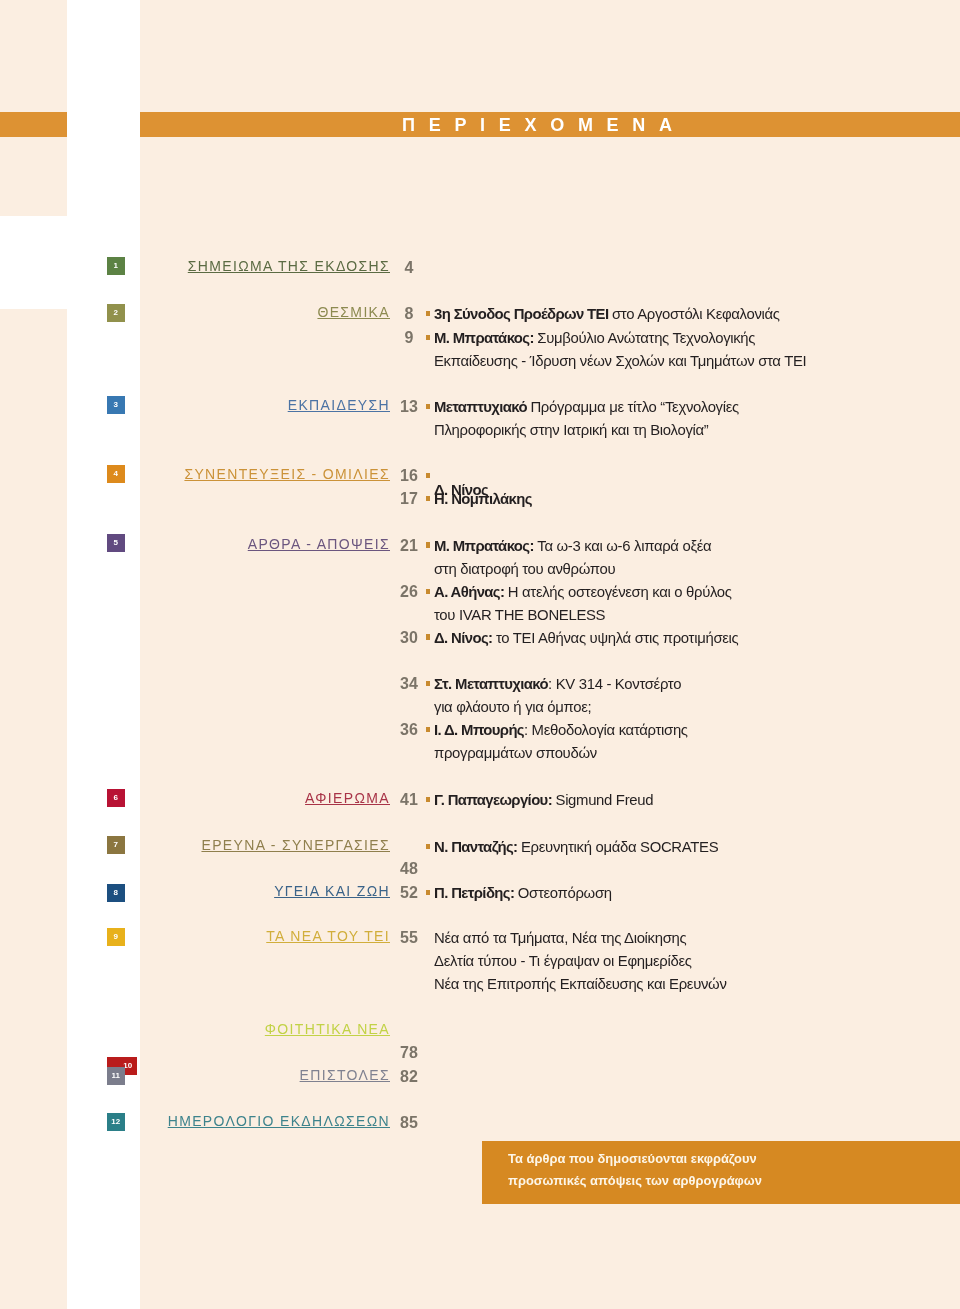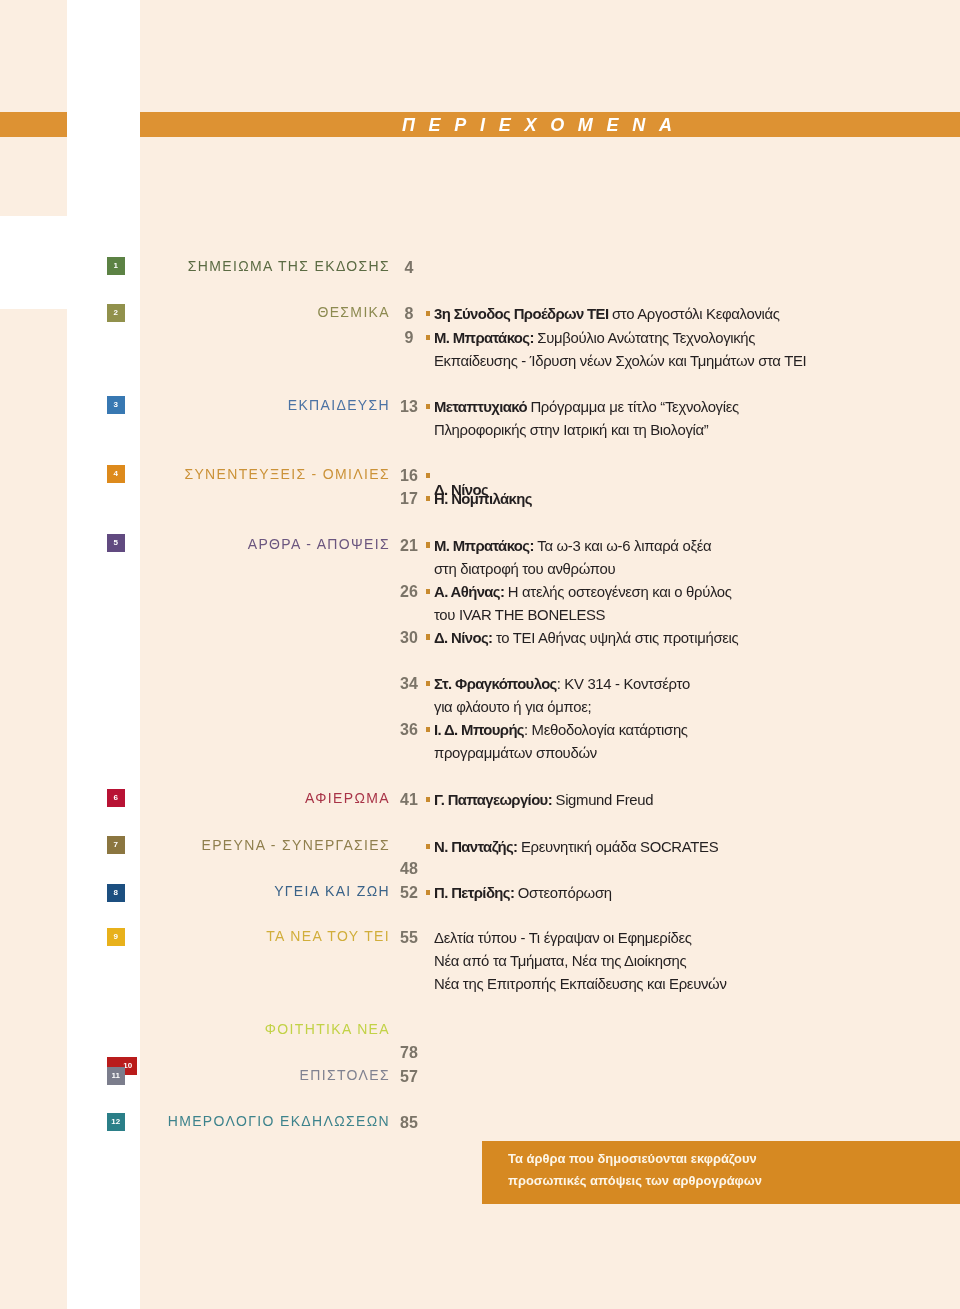--- a/index.html
+++ b/index.html
@@ -9,26 +9,26 @@
        -webkit-font-smoothing:antialiased;}
   .page{position:relative;width:960px;height:1309px;background:#ffffff;overflow:hidden;}
 
   
   .bg-left-top{position:absolute;left:0;top:0;width:67px;height:216px;background:#fbeee1;}
   .bg-left-bot{position:absolute;left:0;top:309px;width:67px;height:1000px;background:#fbeee1;}
   .bg-main{position:absolute;left:140px;top:0;width:820px;height:1309px;background:#fbeee1;}
   .orangebar-l{position:absolute;left:0;top:112px;width:67px;height:25px;background:#dd9233;}
   .orangebar-r{position:absolute;left:140px;top:112px;width:820px;height:25px;background:#dd9233;}
   .title{position:absolute;left:402px;top:113px;height:25px;line-height:25px;
-         color:#ffffff;font-weight:bold;font-size:18px;letter-spacing:13.7px;font-style:italic;}
+         color:#ffffff;font-weight:bold;font-size:18px;letter-spacing:13.7px;}
 
   
   .badge{position:absolute;left:107px;width:17.5px;height:18px;color:#fff;
          font-size:8px;font-weight:bold;text-align:center;line-height:17.6px;letter-spacing:0;}
-  .cat{position:absolute;right:570px;font-size:14px;letter-spacing:1.35px;white-space:nowrap;text-align:right;}
+  .cat{position:absolute;right:570px;font-size:14px;letter-spacing:1.35px;white-space:nowrap;text-align:right;text-decoration:underline;}
   .pg{position:absolute;left:393.5px;width:31px;text-align:center;font-size:16px;color:#7b7468;font-weight:bold;}
   .entry{position:absolute;left:434px;font-size:14.9px;letter-spacing:-0.32px;color:#231f20;line-height:23.1px;}
   .bullet{position:absolute;left:426px;width:4.4px;height:5.4px;background:#c88a2e;}
   .entry b{font-weight:bold;letter-spacing:-0.62px;}
 
   
   .note{position:absolute;left:482px;top:1141px;width:478px;height:63px;background:#d68922;}
   .note div{color:#fdf6e8;font-size:12.9px;font-weight:bold;line-height:22px;letter-spacing:0.02px;}
   .note .l1{position:absolute;left:26px;top:7px;}
   .note .l2{position:absolute;left:26px;top:29px;}
@@ -96,21 +96,21 @@
         <div><span>του IVAR THE BONELESS</span></div>
       </div>
       <div class="pg" style="top: 628.8px;">30</div>
       <div class="bullet" style="top: 634.4px;"></div>
       <div class="entry" style="top: 626.8px;">
         <div><b>Δ. Νίνος: </b><span>το ΤΕΙ Αθήνας υψηλά στις προτιμήσεις</span></div>
       </div>
       <div class="pg" style="top: 675px;">34</div>
       <div class="bullet" style="top: 680.6px;"></div>
       <div class="entry" style="top: 673px;">
-        <div><b>Στ. Φραγκόπουλος</b><span>: KV 314 - Κοντσέρτο</span></div>
+        <div><b>Στ. Μεταπτυχιακό</b><span>: KV 314 - Κοντσέρτο</span></div>
         <div><span>για φλάουτο ή για όμποε;</span></div>
       </div>
       <div class="pg" style="top: 721px;">36</div>
       <div class="bullet" style="top: 726.6px;"></div>
       <div class="entry" style="top: 719px;">
         <div><b>Ι. Δ. Μπουρής</b><span>: Μεθοδολογία κατάρτισης</span></div>
         <div><span>προγραμμάτων σπουδών</span></div>
       </div>
       <div class="badge" style="top: 789px; background: rgb(184, 18, 52);">6</div>
       <div class="cat" style="top: 790px; color: rgb(168, 51, 71);">ΑΦΙΕΡΩΜΑ</div>
@@ -130,30 +130,30 @@
       <div class="cat" style="top: 883px; color: rgb(58, 99, 137);">ΥΓΕΙΑ ΚΑΙ ΖΩΗ</div>
       <div class="pg" style="top: 884px;">52</div>
       <div class="bullet" style="top: 889.6px;"></div>
       <div class="entry" style="top: 882px;">
         <div><b>Π. Πετρίδης: </b><span>Οστεοπόρωση</span></div>
       </div>
       <div class="badge" style="top: 928px; background: rgb(232, 177, 27);">9</div>
       <div class="cat" style="top: 928px; color: rgb(209, 174, 59);">ΤΑ ΝΕΑ ΤΟΥ ΤΕΙ</div>
       <div class="pg" style="top: 929px;">55</div>
       <div class="entry" style="top: 927px;">
+        <div><span>Νέα από τα Τμήματα, Νέα της Διοίκησης</span></div>
         <div><span>Δελτία τύπου - Τι έγραψαν οι Εφημερίδες</span></div>
-        <div><span>Νέα από τα Τμήματα, Νέα της Διοίκησης</span></div>
         <div><span>Νέα της Επιτροπής Εκπαίδευσης και Ερευνών</span></div>
       </div>
       <div class="badge" style="top: 1057px; background: #b91c1c; padding-left: 12px;">10</div>
       <div class="cat" style="top: 1021px; color: rgb(194, 210, 70);">ΦΟΙΤΗΤΙΚΑ ΝΕΑ</div>
       <div class="pg" style="top: 1044px; text-align: center;">78</div>
       <div class="badge" style="top: 1067px; background: rgb(123, 125, 140);">11</div>
       <div class="cat" style="top: 1067px; color: rgb(127, 129, 144);">ΕΠΙΣΤΟΛΕΣ</div>
-      <div class="pg" style="top: 1068px;">57</div>
+      <div class="pg" style="top: 1068px;">82</div>
       <div class="badge" style="top: 1113px; background: rgb(43, 127, 136);">12</div>
       <div class="cat" style="top: 1113px; color: rgb(61, 131, 140);">ΗΜΕΡΟΛΟΓΙΟ ΕΚΔΗΛΩΣΕΩΝ</div>
       <div class="pg" style="top: 1114px;">85</div>
     </div>
 
   <div class="note">
     <div class="l1">Τα άρθρα που δημοσιεύονται εκφράζουν</div>
     <div class="l2">προσωπικές απόψεις των αρθρογράφων</div>
   </div>
 </div>

